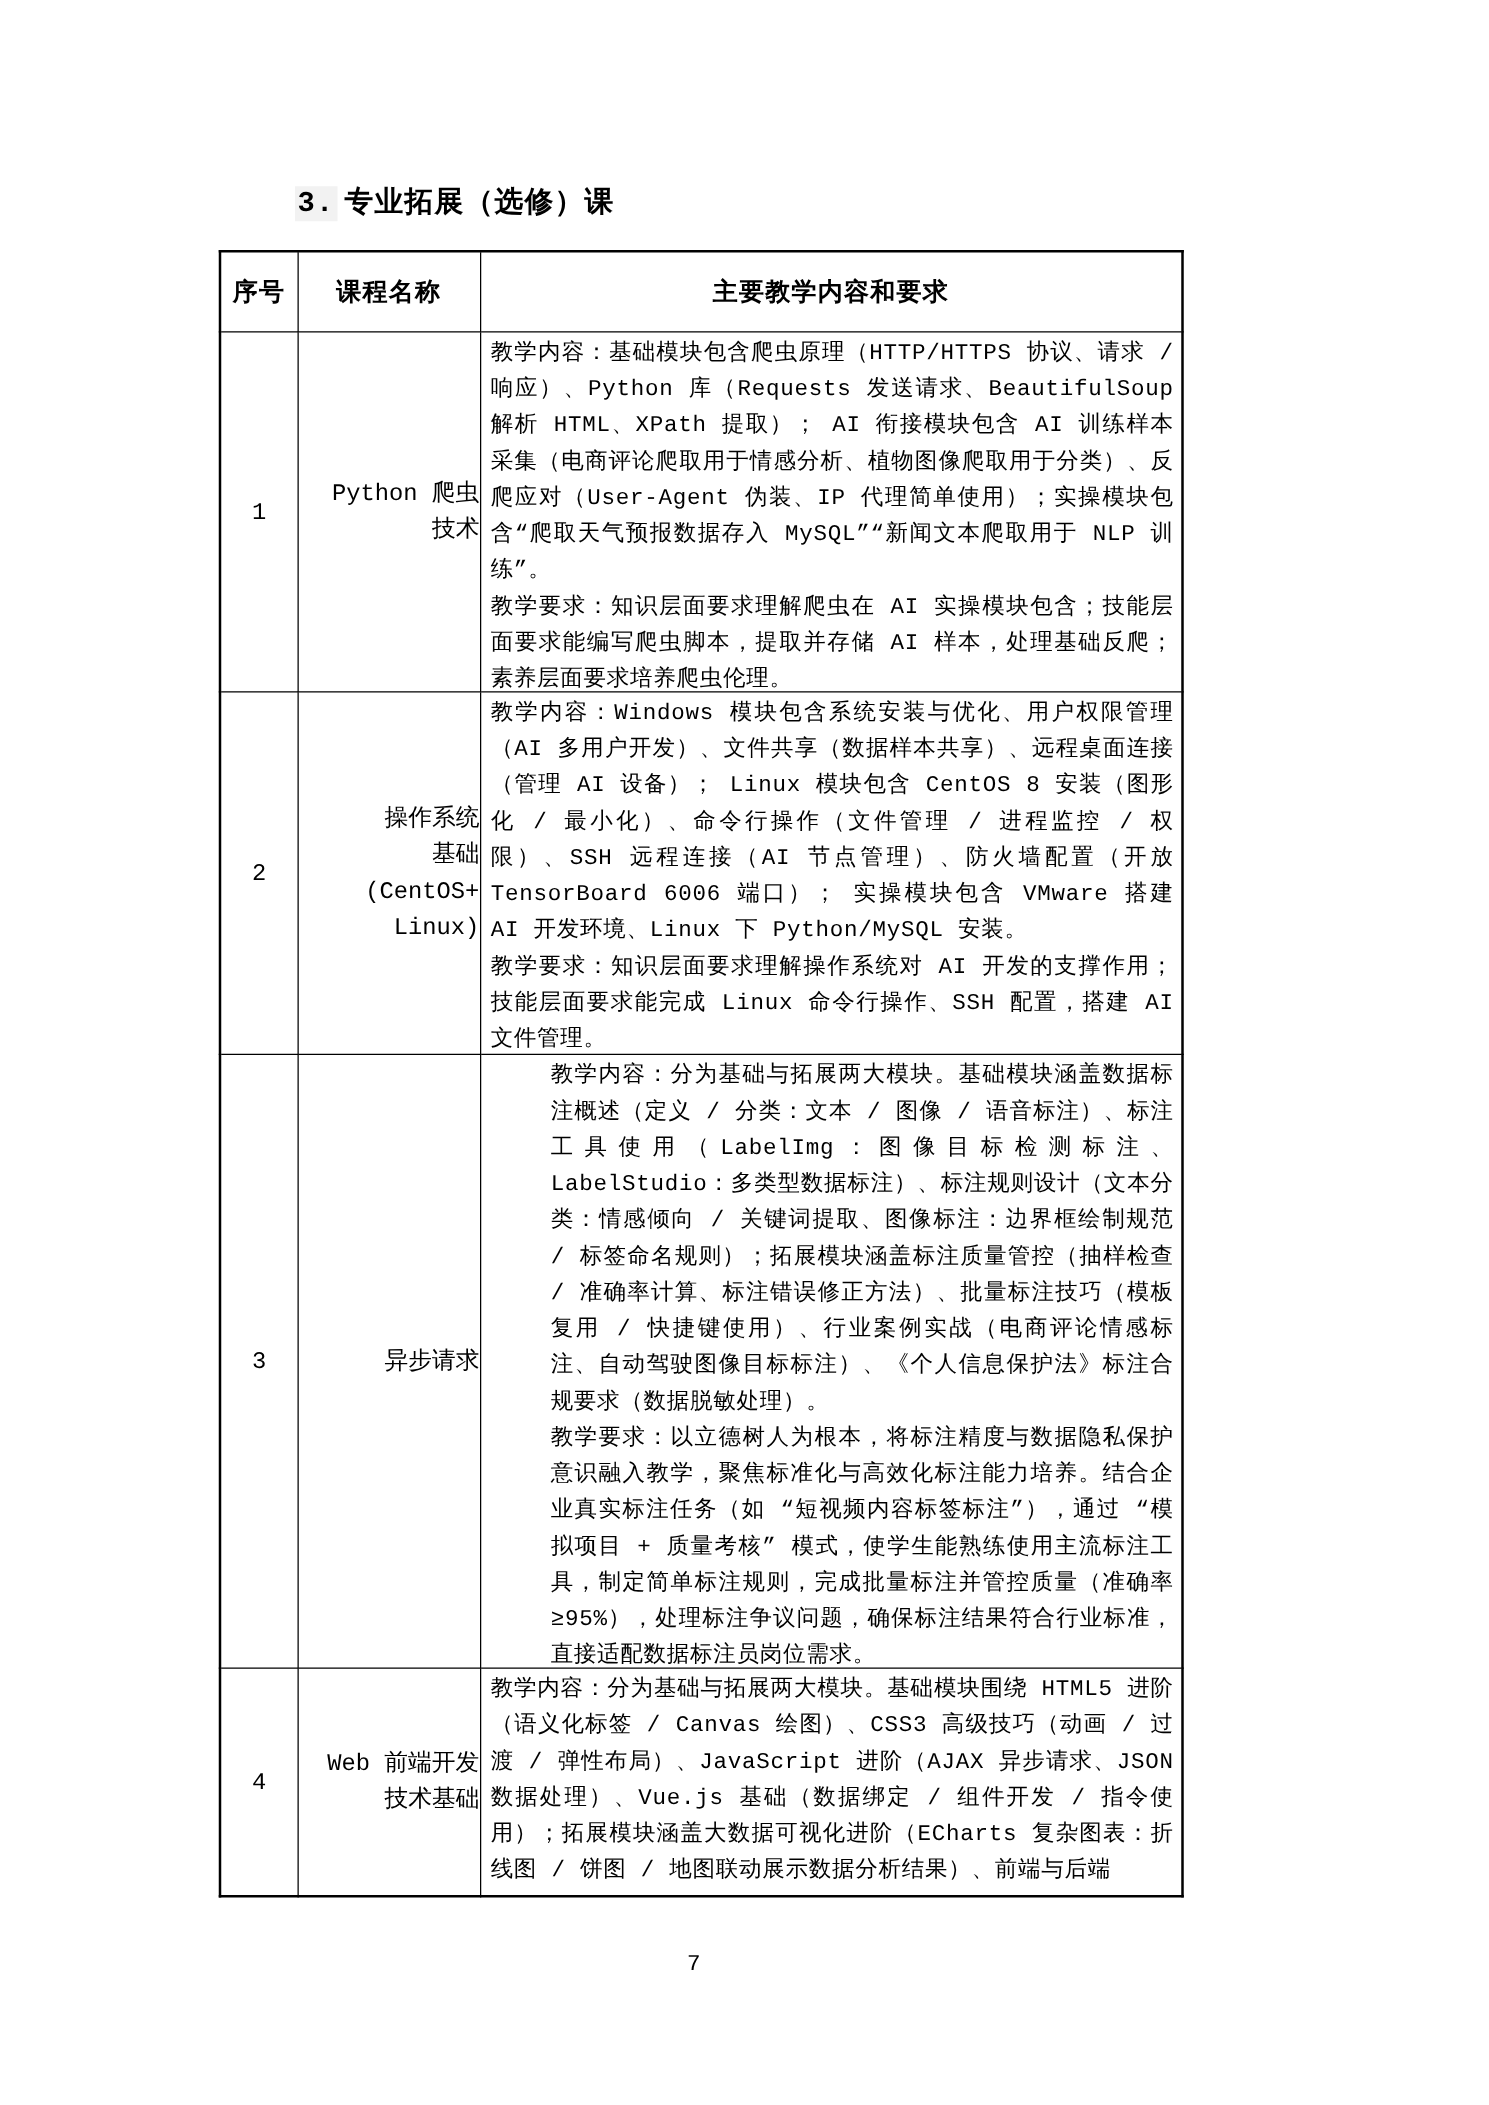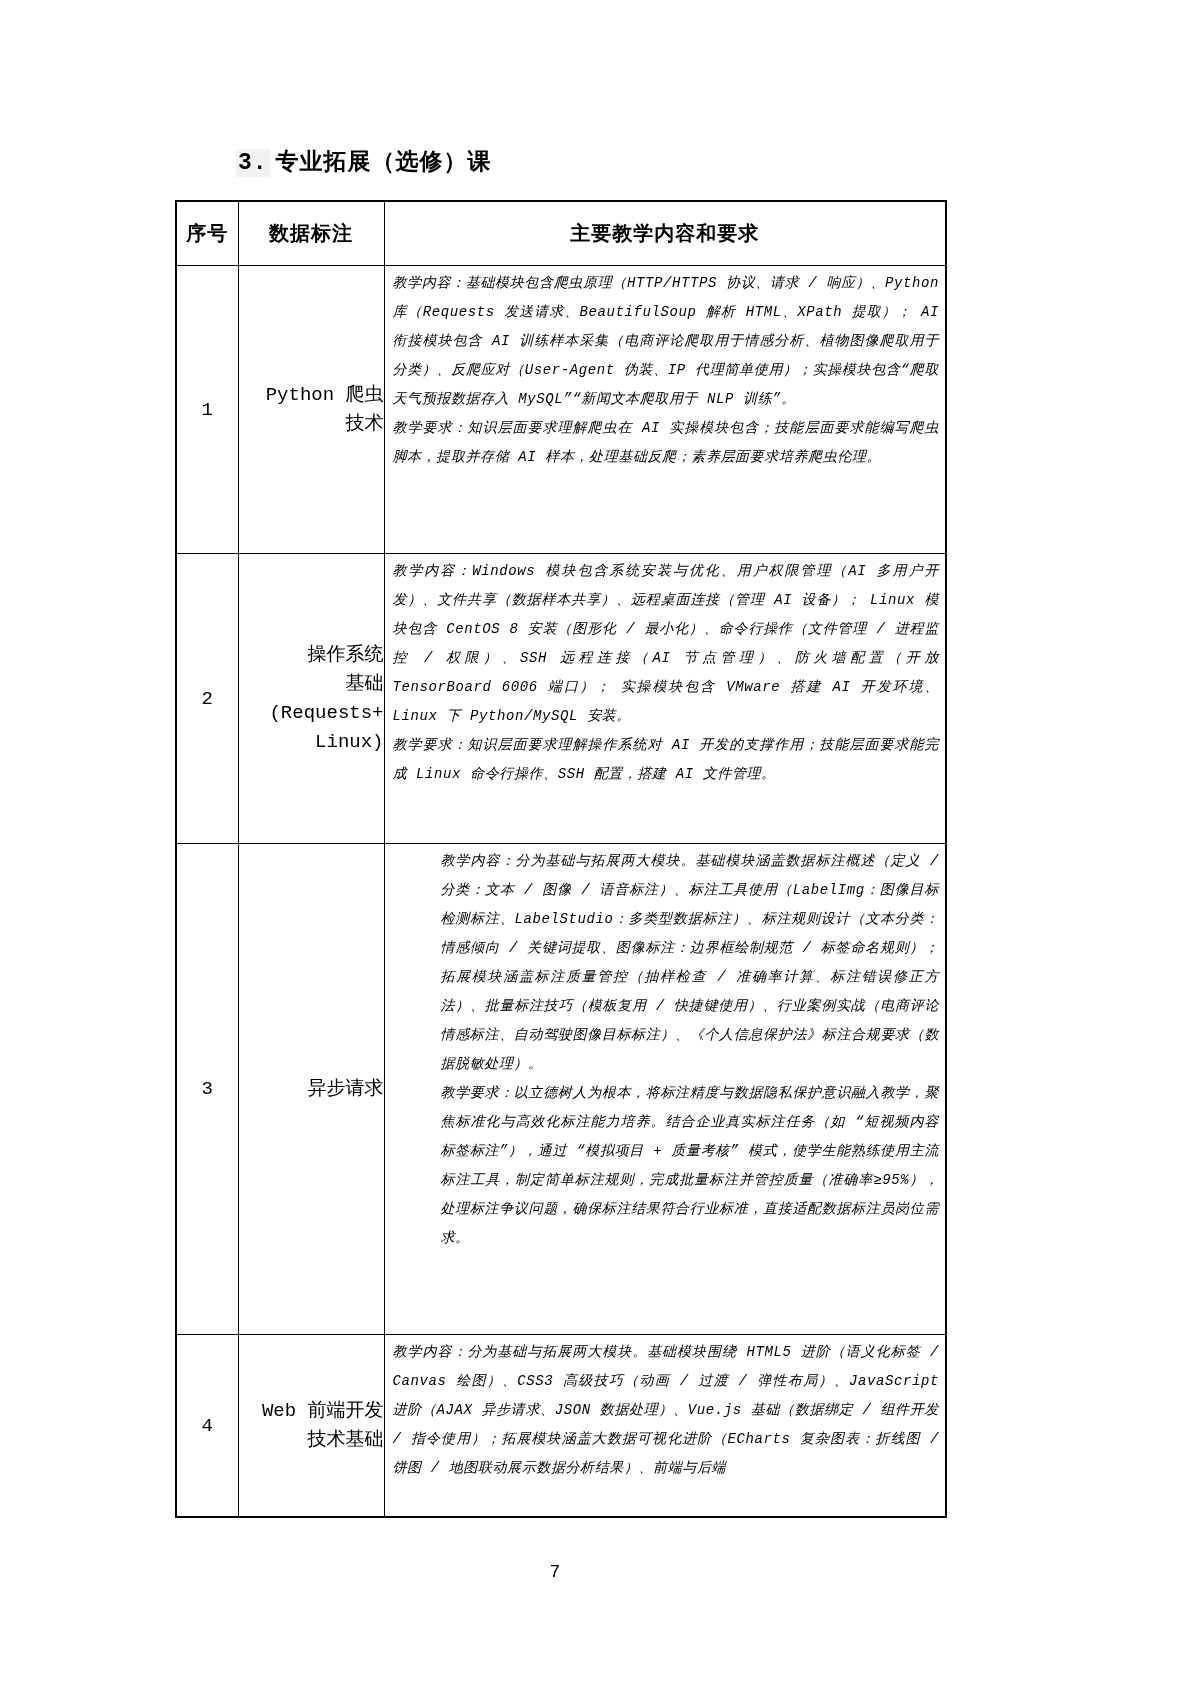--- a/index.html
+++ b/index.html
@@ -67,26 +67,25 @@
   }
   td.course-cell {
     text-align: right;
     font-size: 19px;
     line-height: 29px;
   }
   td.body-cell { vertical-align: top; }
   .cw {                       
     box-sizing: border-box;
     padding: 3px 6px 0 8px;
-    font-size: 14px;
+    font-size: 18px;
     line-height: 29px;
     letter-spacing: 0.6px;
     text-align: justify;
     overflow: hidden;
-    font-style: italic;
   }
   .cw.h-r1 { height: 287px; }
   .cw.h-r2 { height: 289px; }
   .cw.h-r3 { height: 490px; margin-left: 48px; }
   .cw.h-r4 { height: 181px; }
   .para { margin: 0; }
   .page-number {
     position: absolute;
     top: 1562px;
     left: 0;
@@ -107,21 +106,21 @@
   <table class="curriculum">
     <colgroup>
         <col class="c-no">
         <col class="c-course">
         <col class="c-body">
       </colgroup>
 
     <tbody>
         <tr class="hdr">
       <th>序号</th>
-      <th>数据标注</th>
+      <th>课程名称</th>
       <th>主要教学内容和要求</th>
     </tr>
 
     <tr>
       <td class="no-cell">1</td>
       <td class="course-cell">
         <div>Python 爬虫</div>
         <div>技术</div>
       </td>
       <td class="body-cell">
@@ -130,21 +129,21 @@
           <p class="para">教学要求：知识层面要求理解爬虫在 AI 实操模块包含；技能层面要求能编写爬虫脚本，提取并存储 AI 样本，处理基础反爬；素养层面要求培养爬虫伦理。</p>
         </div>
       </td>
     </tr>
 
     <tr>
       <td class="no-cell">2</td>
       <td class="course-cell">
         <div>操作系统</div>
         <div>基础</div>
-        <div>(Requests+</div>
+        <div>(CentOS+</div>
         <div>Linux)</div>
       </td>
       <td class="body-cell">
         <div class="cw h-r2">
           <p class="para">教学内容：Windows 模块包含系统安装与优化、用户权限管理（AI 多用户开发）、文件共享（数据样本共享）、远程桌面连接（管理 AI 设备）； Linux 模块包含 CentOS 8 安装（图形化 / 最小化）、命令行操作（文件管理 / 进程监控 / 权限）、SSH 远程连接（AI 节点管理）、防火墙配置（开放 TensorBoard 6006 端口）； 实操模块包含 VMware 搭建 AI 开发环境、Linux 下 Python/MySQL 安装。</p>
           <p class="para">教学要求：知识层面要求理解操作系统对 AI 开发的支撑作用；技能层面要求能完成 Linux 命令行操作、SSH 配置，搭建 AI 文件管理。</p>
         </div>
       </td>
     </tr>
 

